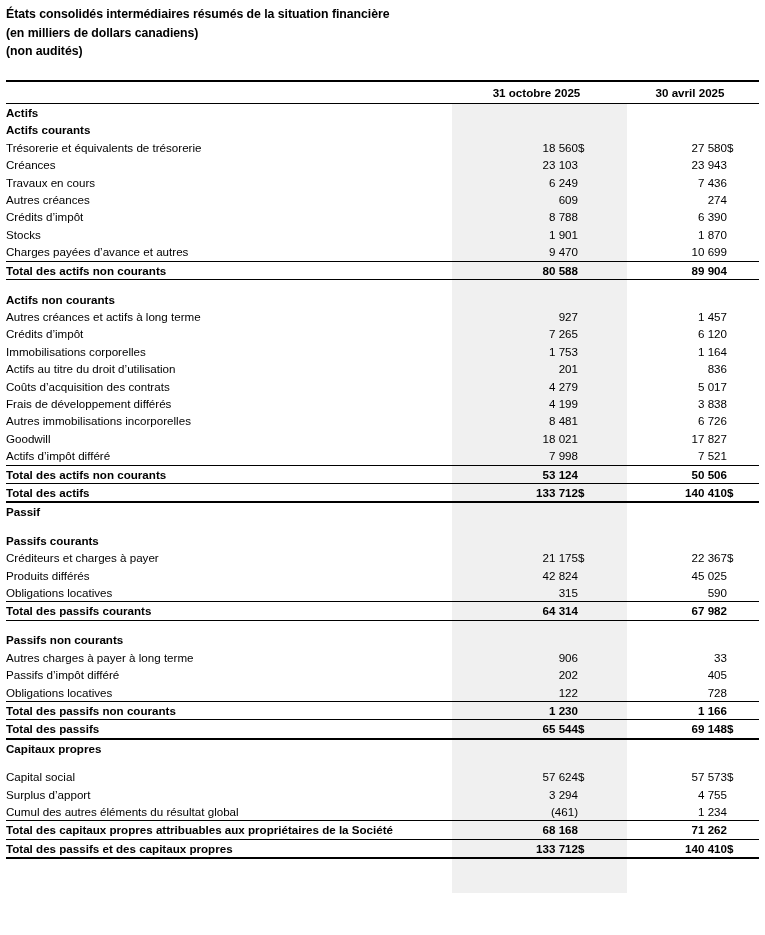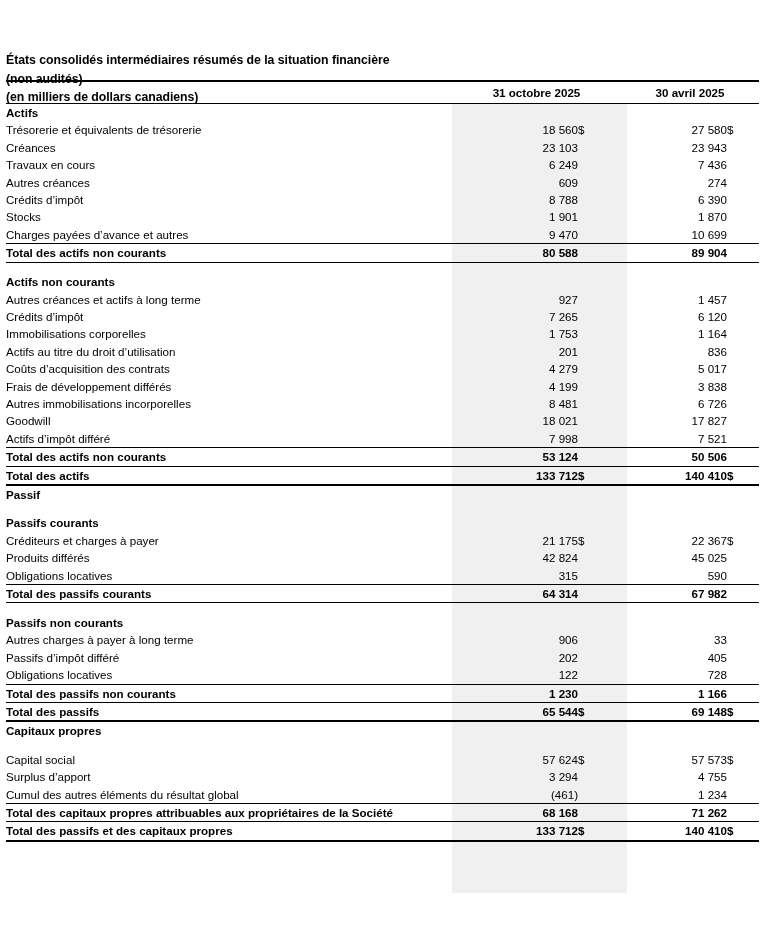--- a/index.html
+++ b/index.html
@@ -13,21 +13,20 @@
     height: 935px;
     font-family: "Liberation Sans", sans-serif;
     color: #000000;
     position: relative;
     overflow: hidden;
   }
 
   
   #title-block {
     padding: 5px 4px 0 6px;
-    margin-top: 46px;
   }
   .title-line {
     font-size: 12.3px;
     font-weight: bold;
     line-height: 18.5px;
     letter-spacing: -0.05px;
     white-space: nowrap;
   }
 
   
@@ -99,22 +98,22 @@
     width: 175px;
     background: #f0f0f0;
     z-index: 1;
   }
 </style>
 </head>
 <body>
 
 <div id="title-block">
   <div class="title-line">États consolidés intermédiaires résumés de la situation financière</div>
+  <div class="title-line">(en milliers de dollars canadiens)</div>
   <div class="title-line">(non audités)</div>
-  <div class="title-line">(en milliers de dollars canadiens)</div>
 </div>
 
 <div id="statement">
   <div id="shade-band" style="top: 23.5px; height: 789.562px;"></div>
   <table class="fin">
     <colgroup>
       <col class="c-label">
         <col class="c-num1">
         <col class="c-cur1">
         <col class="c-num2">
@@ -128,20 +127,27 @@
       </tr>
     </thead>
     <tbody id="tbody">
         <tr class="bold">
           <td class="label lvl-section">Actifs</td>
           <td class="num"></td>
           <td class="cur"></td>
           <td class="num"></td>
           <td class="cur2"></td>
         </tr>
+        <tr class="bold">
+          <td class="label lvl-section">Actifs courants</td>
+          <td class="num"></td>
+          <td class="cur"></td>
+          <td class="num"></td>
+          <td class="cur2"></td>
+        </tr>
         <tr class="">
           <td class="label lvl-item">Trésorerie et équivalents de trésorerie</td>
           <td class="num">18 560</td>
           <td class="cur">$</td>
           <td class="num">27 580</td>
           <td class="cur2">$</td>
         </tr>
         <tr class="">
           <td class="label lvl-item">Créances</td>
           <td class="num">23 103</td>

